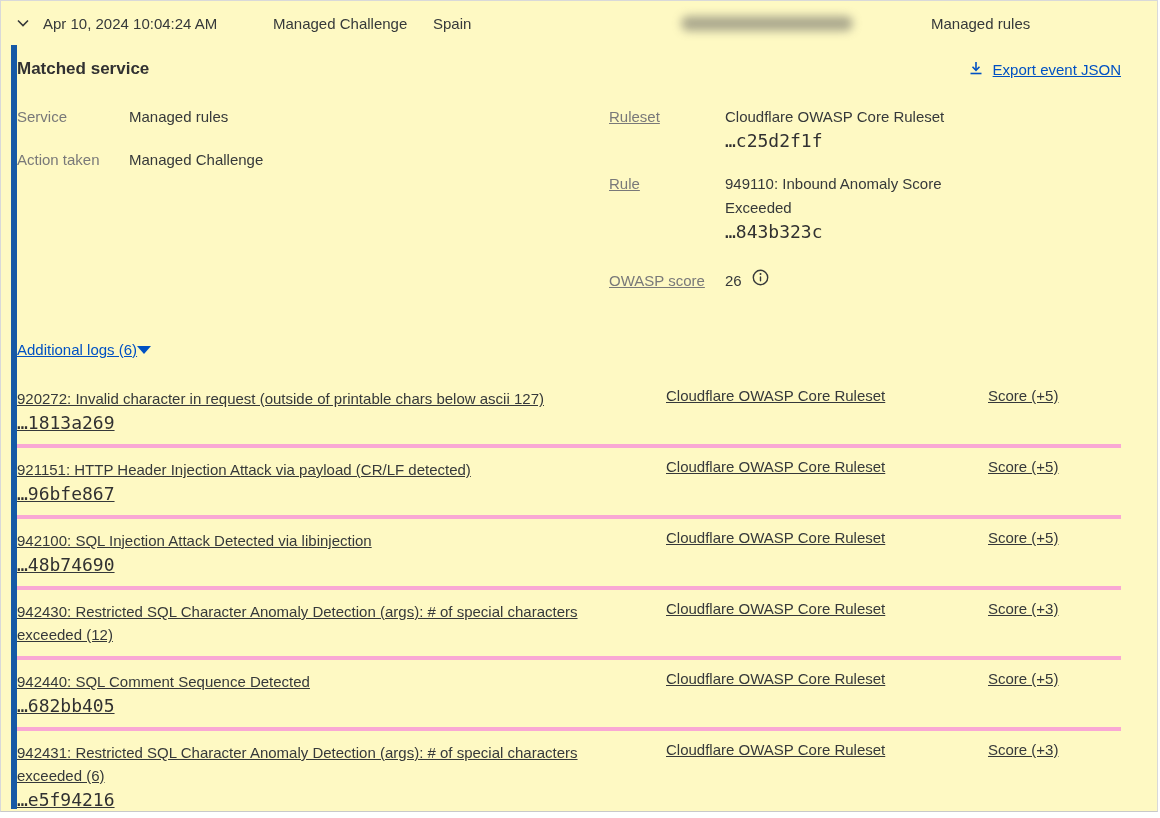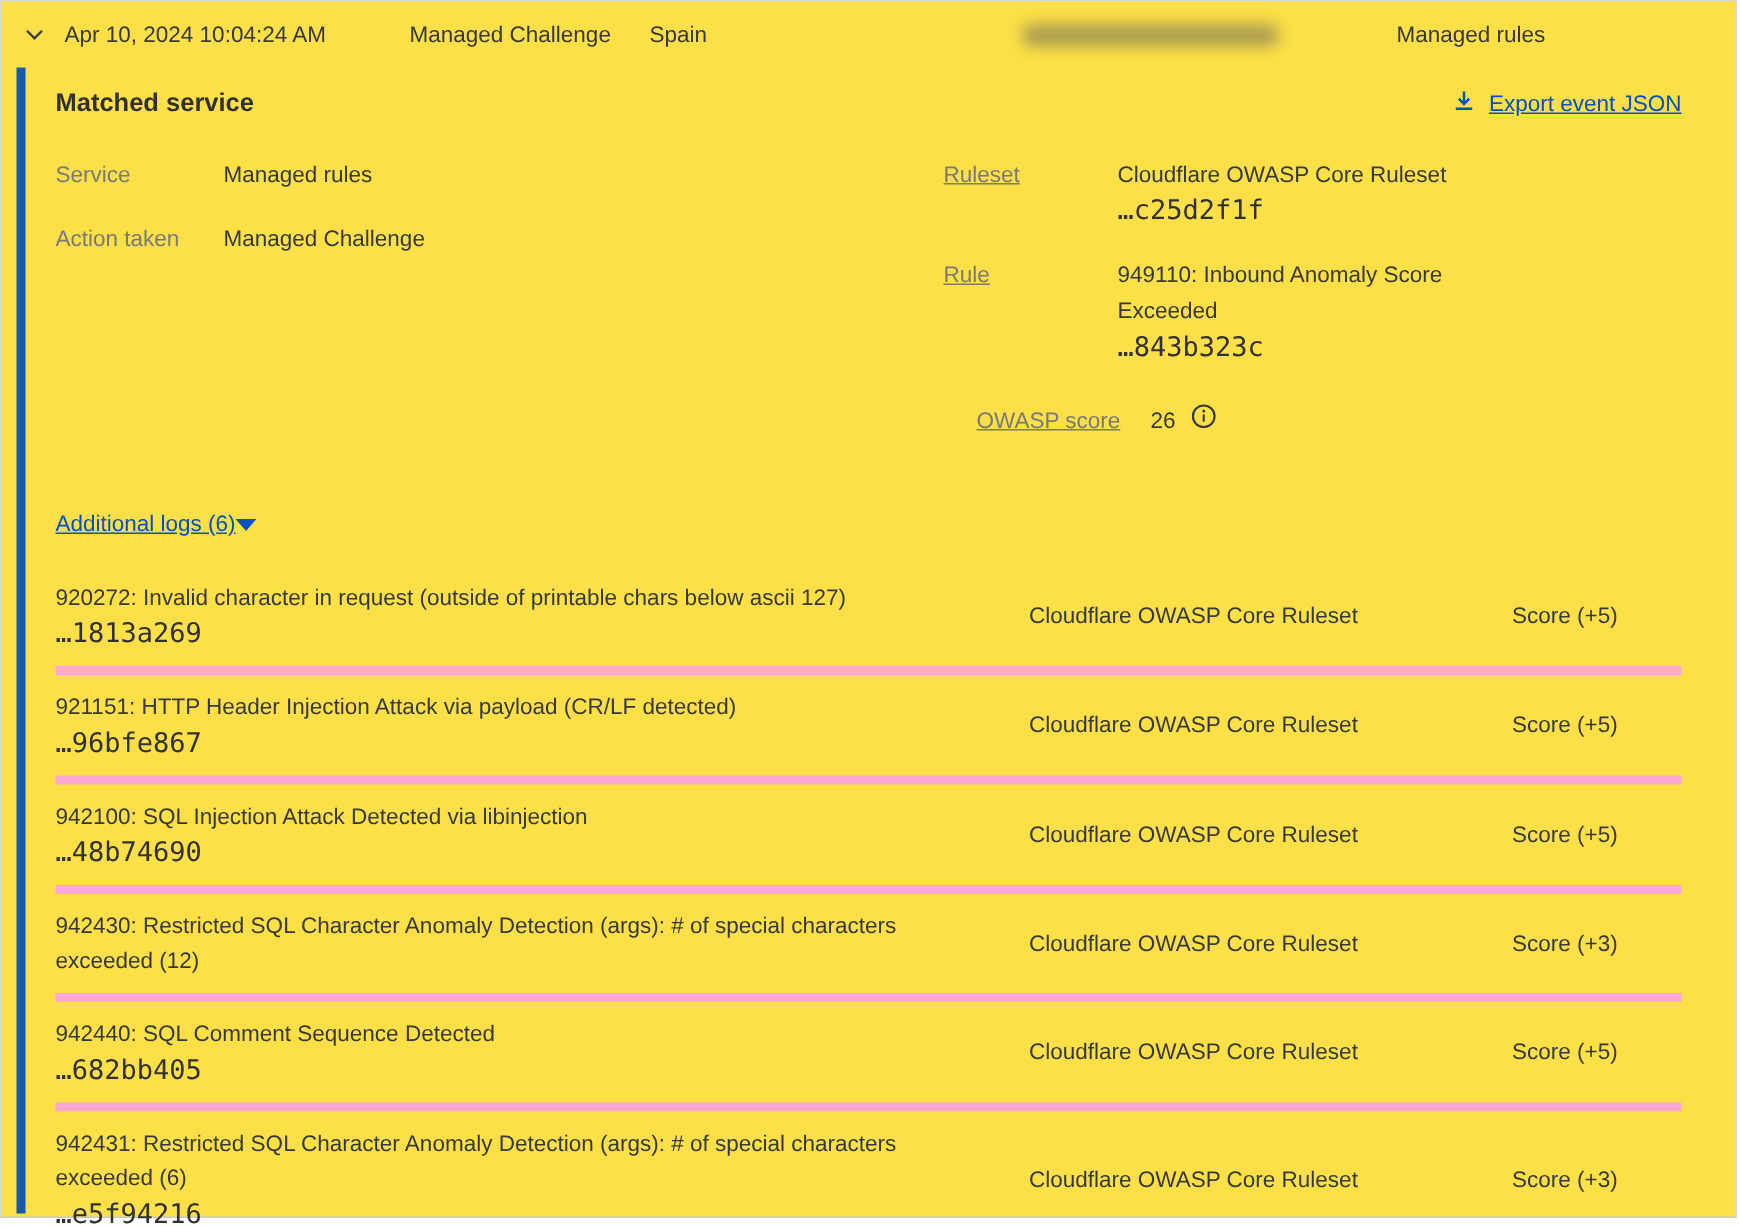--- a/index.html
+++ b/index.html
@@ -7,21 +7,21 @@
   body {
     font-family:"Liberation Sans", sans-serif;
     color:var(--text,#36393a);
     font-size:15px;
     overflow:hidden;
   }
   .frame {
     width:1158px; height:812px;
     border:1px solid #d9d9d9;
     border-bottom:1px solid #c9c9c9;
-    background:#fde047;
+    background:#fef9c3;
     position:relative;
   }
   
   .summary-row {
     display:flex; align-items:center;
     height:44px; padding-left:14px;
     cursor:pointer;
   }
   .chev-cell { width:28px; display:flex; align-items:center; }
   .sum-timestamp { width:230px; }
@@ -31,21 +31,21 @@
   .redaction {
     width:172px; height:15px; border-radius:8px;
     background:#5a5a5a; opacity:.5; filter:blur(5px);
   }
   .sum-service { margin-left:70px; }
 
   
   .detail {
     position:relative;
     height:766px;
-    padding:14px 36px 0 36px;
+    padding:14px 36px 0 16px;
   }
   .detail::before {
     content:""; position:absolute;
     left:10px; top:0; bottom:2px; width:6px;
     background:var(--accent,#1659a5);
   }
   .detail-head {
     display:flex; justify-content:space-between; align-items:center;
     margin-bottom:26px;
   }
@@ -60,21 +60,21 @@
   .col-left { width:552px; }
   .col-right { flex:1; }
   .field { display:flex; margin-bottom:19px; line-height:24px; }
   .col-left .f-label { width:112px; color:var(--label,#797979); }
   .col-right .f-label { width:116px; color:var(--label,#797979);text-decoration:underline; }
   .f-value { width:240px; }
   .mono {
     font-family:"DejaVu Sans Mono", monospace;
     font-size:18px; color:#313131;
   }
-  .owasp-field { margin-top:25px;margin-left:22px; }
+  .owasp-field { margin-top:25px; }
   .owasp-val { display:flex; gap:10px; }
 
   .info-icon { display:inline-flex; cursor:pointer; }
 
   
   .addlogs {
     display:inline-flex; align-items:center; gap:0;
     margin-top:29px;
     color:var(--link,#0051c3); text-decoration:none;
   }
@@ -82,24 +82,25 @@
   .tri-down {
     width:0; height:0;
     border-left:7px solid transparent;
     border-right:7px solid transparent;
     border-top:8px solid var(--link,#0051c3);
   }
 
   
   .logs { margin-top:19px; }
   .log-row {
-    display:flex; align-items:center;
+    display:flex; 
     padding:10px 0;
-    border-bottom:6px solid #f9a8d4;
+    border-bottom:4px solid #f9a8d4;
     min-height:68px;
+    text-decoration:underline;
   }
   .log-title-block { width:649px; padding-right:45px; line-height:23px; }
   .log-title { color:#36393a; }
   .log-hash { margin-top:1px; }
   .log-ruleset { width:322px; color:#36393a; }
   .log-score { flex:1; color:#36393a; }
 </style>
 </head>
 <body>
 

